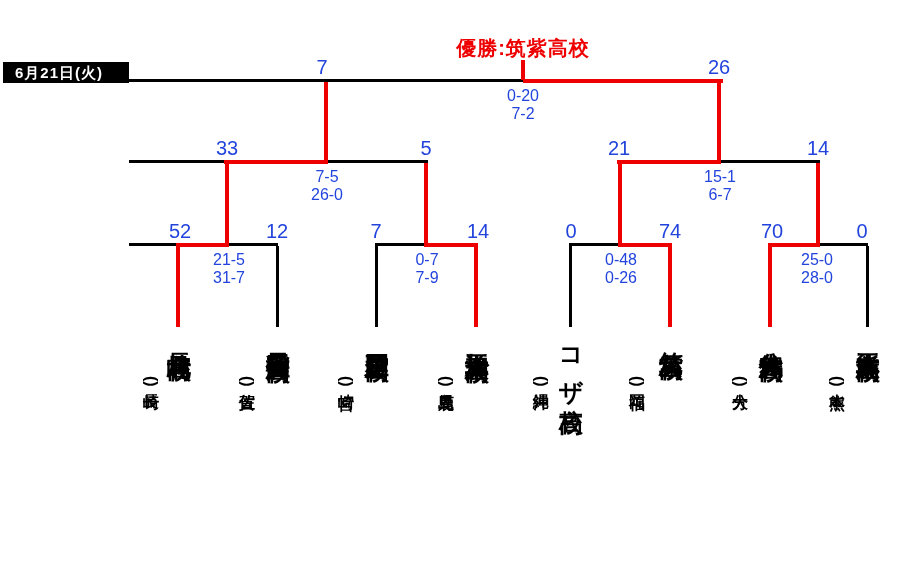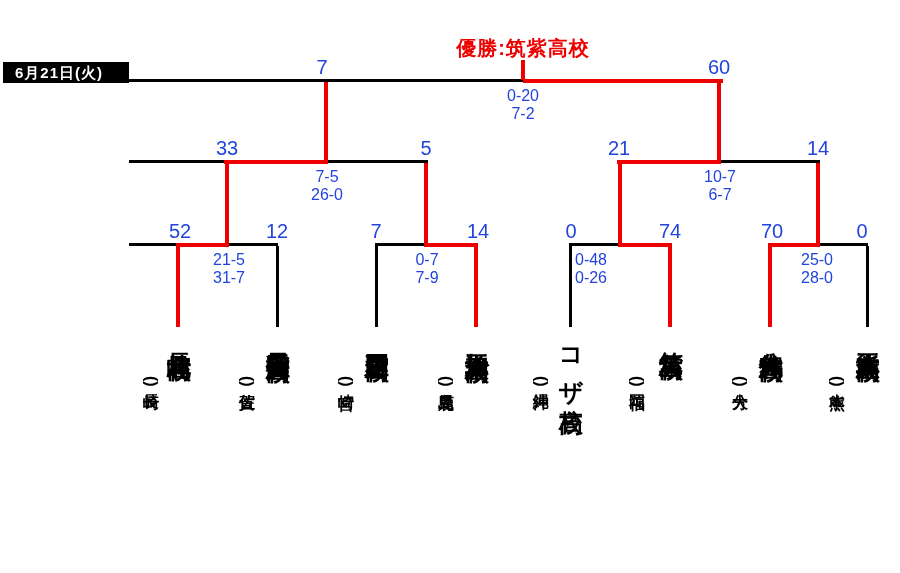--- a/index.html
+++ b/index.html
@@ -83,21 +83,21 @@
   <div class="vl red" style="left:176px;top:243px;height:84px"></div>
   <div class="vl" style="left:276px;top:246px;height:81px"></div>
   <div class="vl" style="left:375px;top:246px;height:81px"></div>
   <div class="vl red" style="left:474px;top:243px;height:84px"></div>
   <div class="vl" style="left:569px;top:246px;height:81px"></div>
   <div class="vl red" style="left:668px;top:243px;height:84px"></div>
   <div class="vl red" style="left:768px;top:243px;height:84px"></div>
   <div class="vl" style="left:866px;top:246px;height:81px"></div>
 
   <div class="score" style="left:322px;top:57px">7</div>
-  <div class="score" style="left:719px;top:57px">60</div>
+  <div class="score" style="left:719px;top:57px">26</div>
 
   <div class="score" style="left:227px;top:138px">33</div>
   <div class="score" style="left:426px;top:138px">5</div>
   <div class="score" style="left:619px;top:138px">21</div>
   <div class="score" style="left:818px;top:138px">14</div>
 
   <div class="score" style="left:180px;top:221px">52</div>
   <div class="score" style="left:277px;top:221px">12</div>
   <div class="score" style="left:376px;top:221px">7</div>
   <div class="score" style="left:478px;top:221px">14</div>
@@ -108,32 +108,32 @@
 
   <div class="detail" style="left:523px;top:87px">
     <div>0-20</div>
     <div>7-2</div>
   </div>
   <div class="detail" style="left:327px;top:168px">
     <div>7-5</div>
     <div>26-0</div>
   </div>
   <div class="detail" style="left:720px;top:168px">
-    <div>10-7</div>
+    <div>15-1</div>
     <div>6-7</div>
   </div>
   <div class="detail" style="left:229px;top:251px">
     <div>21-5</div>
     <div>31-7</div>
   </div>
   <div class="detail" style="left:427px;top:251px">
     <div>0-7</div>
     <div>7-9</div>
   </div>
-  <div class="detail" style="left:591px;top:251px">
+  <div class="detail" style="left:621px;top:251px">
     <div>0-48</div>
     <div>0-26</div>
   </div>
   <div class="detail" style="left:817px;top:251px">
     <div>25-0</div>
     <div>28-0</div>
   </div>
 
   <div class="tname" style="left:179px;top:333px">長崎北高校</div>
   <div class="tpref" style="left:151px;top:376px">(長崎)</div>

